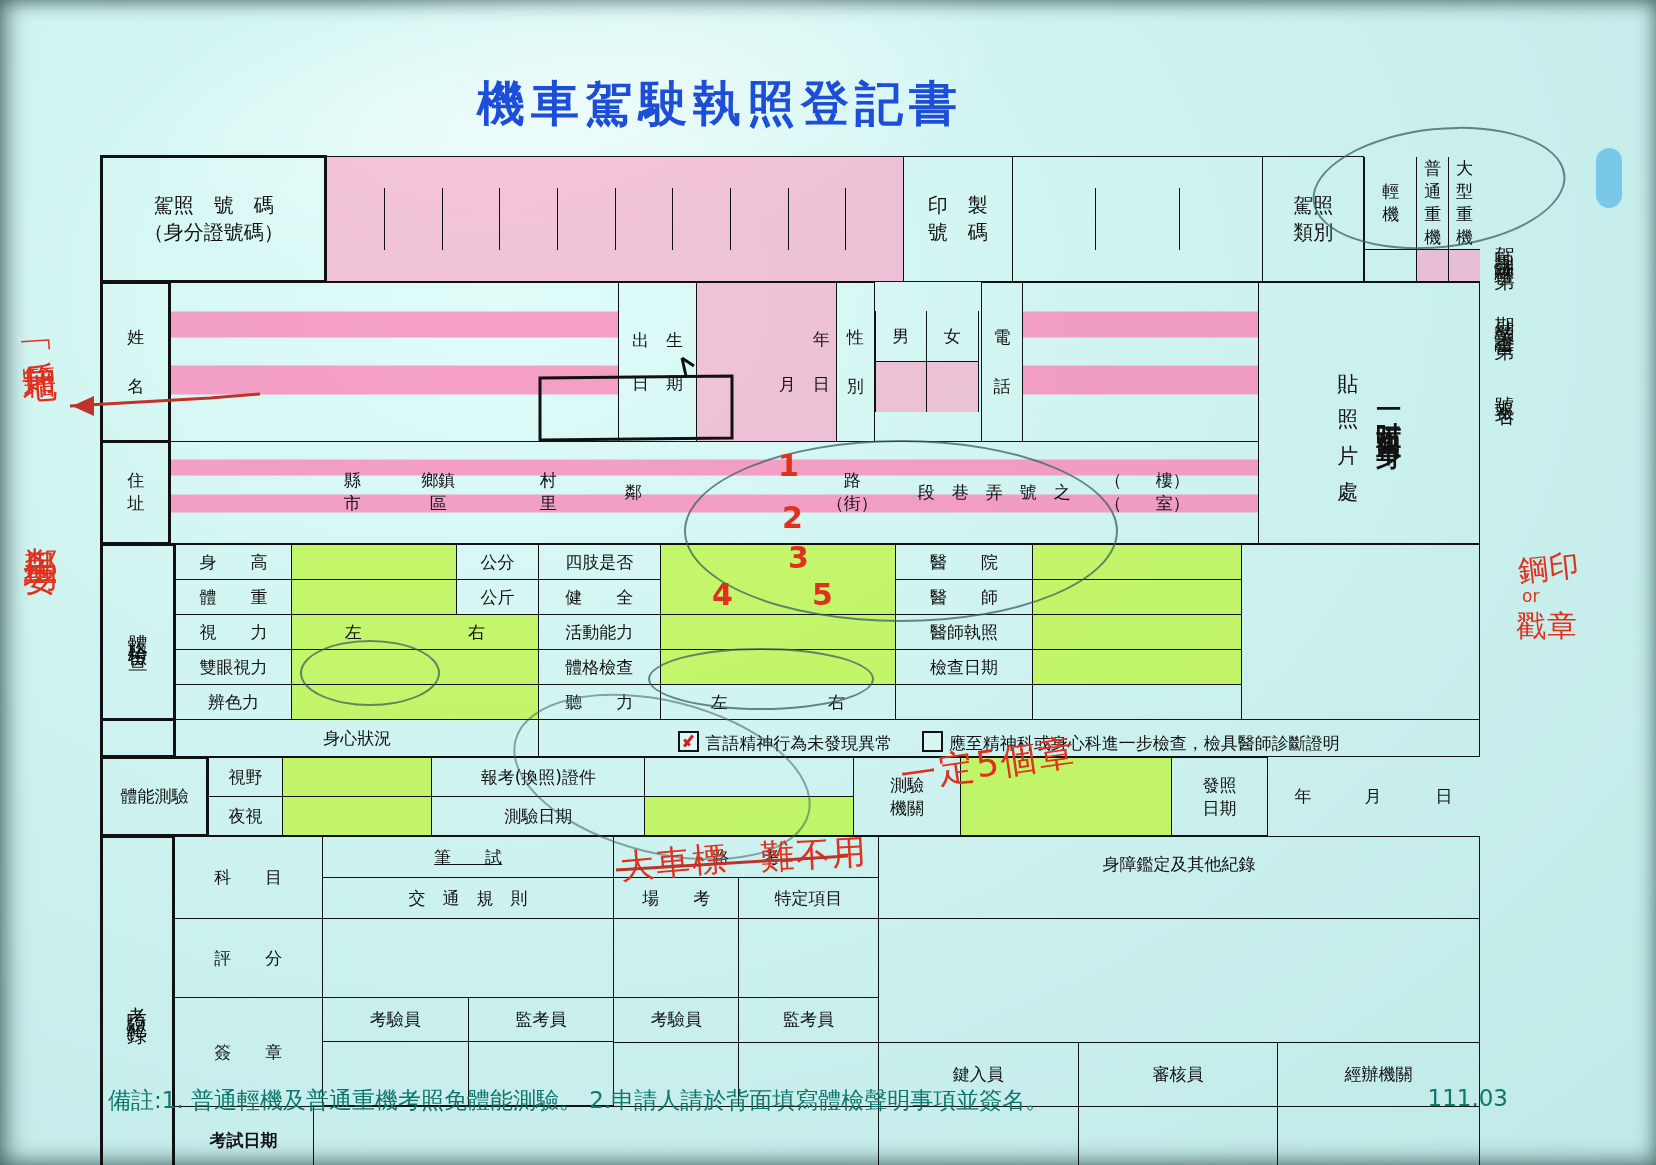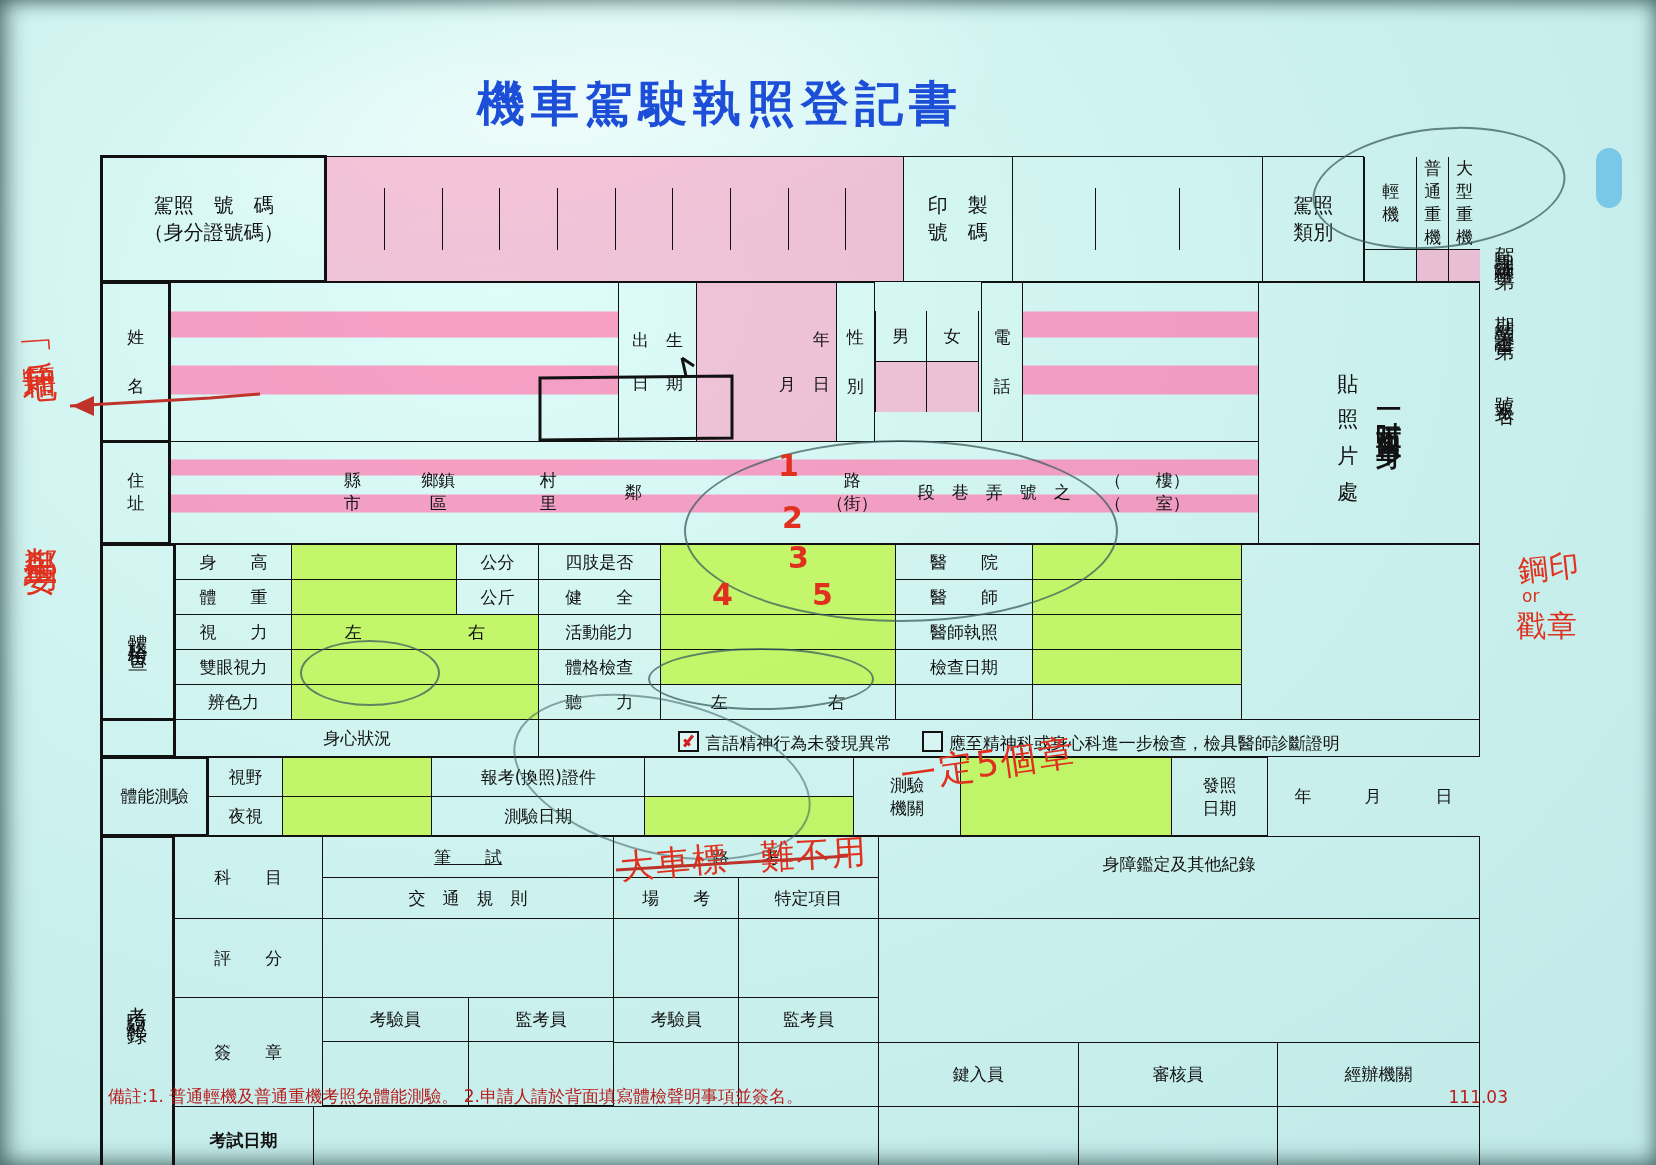--- a/index.html
+++ b/index.html
@@ -92,23 +92,22 @@
     position:absolute;left:1492px;top:230px;width:60px;height:760px;
   }
   .sidelabels .sl{
     writing-mode:vertical-rl;text-orientation:upright;
     font-size:20px;letter-spacing:5px;color:#111;margin-bottom:28px;
     font-family:"DejaVu Serif","Liberation Serif",serif;
   }
   
   #note{
     position:absolute;left:108px;top:1085px;width:1400px;
-    font-size:17px;color:#b91c1c;display:flex;justify-content:space-between;
+    font-size:23px;color:#0f766e;display:flex;justify-content:space-between;
     font-family:"DejaVu Sans","Liberation Sans",sans-serif;
-    align-items:center;
   }
   
   .ink{position:absolute;pointer-events:none;}
   .red{color:#e0301e;font-family:"DejaVu Sans","Liberation Sans",sans-serif;}
   .num{position:absolute;color:#e0301e;font-size:30px;font-weight:bold;}
   .ell{
     position:absolute;border:2.5px solid rgba(60,95,95,.75);border-radius:50%;
   }
   svg.ink{overflow:visible;}
 </style>

